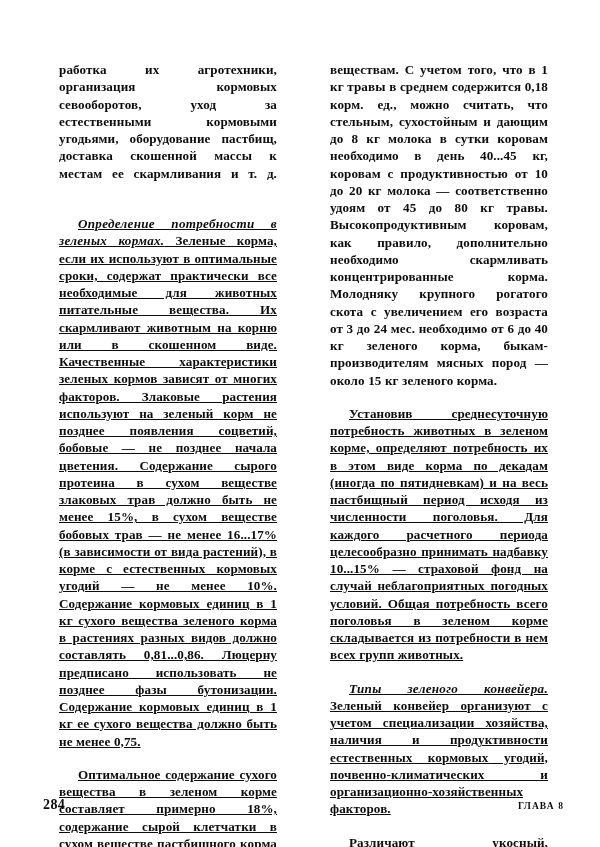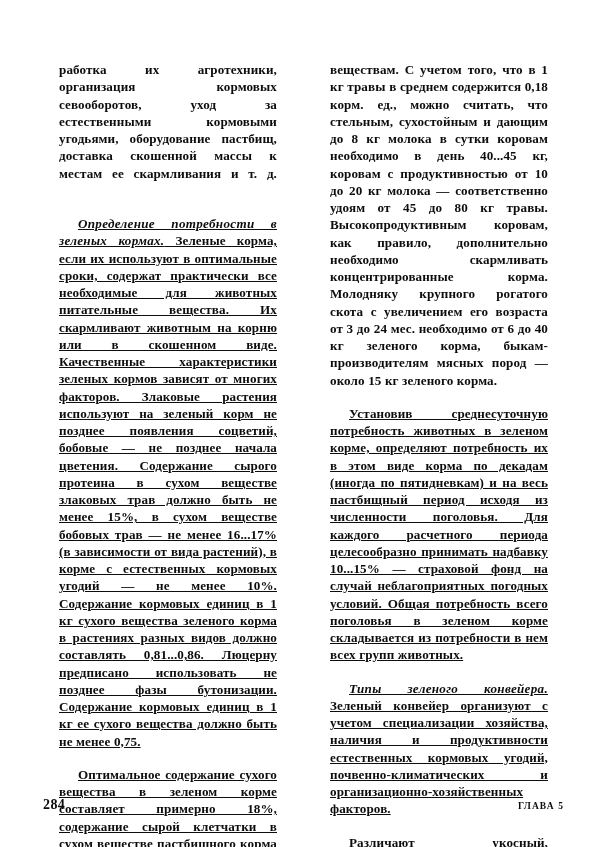--- a/index.html
+++ b/index.html
@@ -136,16 +136,16 @@
 
         <p class="indent force-just">Различают укосный, пастбищный и комбинированный типы зеленого конвейера. Каждый из этих типов соответствует определенной системе содержания животных. Укосный конвейер организуют при стойловой системе содержания животных, пастбищный — при пастбищной и комбинированный — при стойлово-пастбищной системе содержания животных. Система содержания животных зависит от специализации животноводства, продуктивности животных, обеспеченности хозяйства</p>
 
       </div>
 
     </div>
   </div>
 
   <div class="footer">
     <span class="folio">284</span>
-    <span class="chapter-mark">ГЛАВА 5</span>
+    <span class="chapter-mark">ГЛАВА 8</span>
   </div>
 
 </div>
 
 </body></html>

